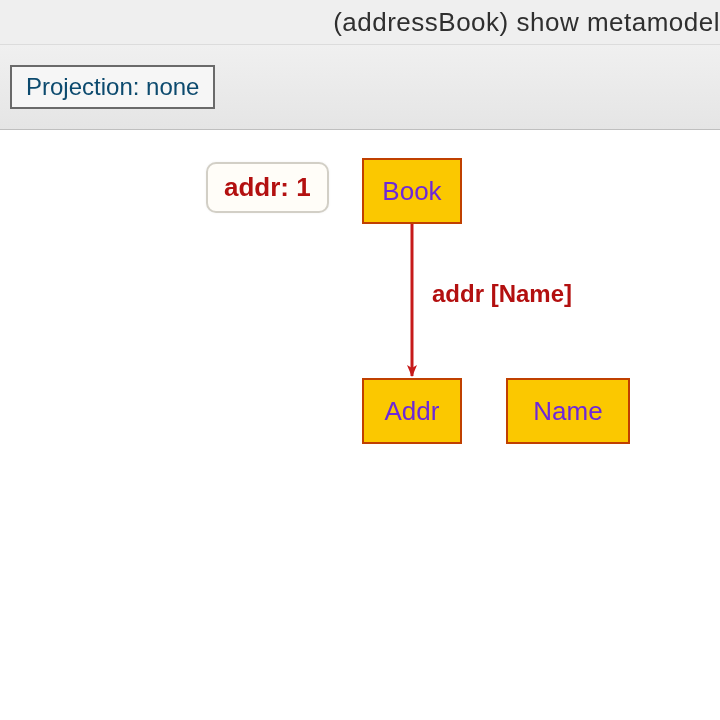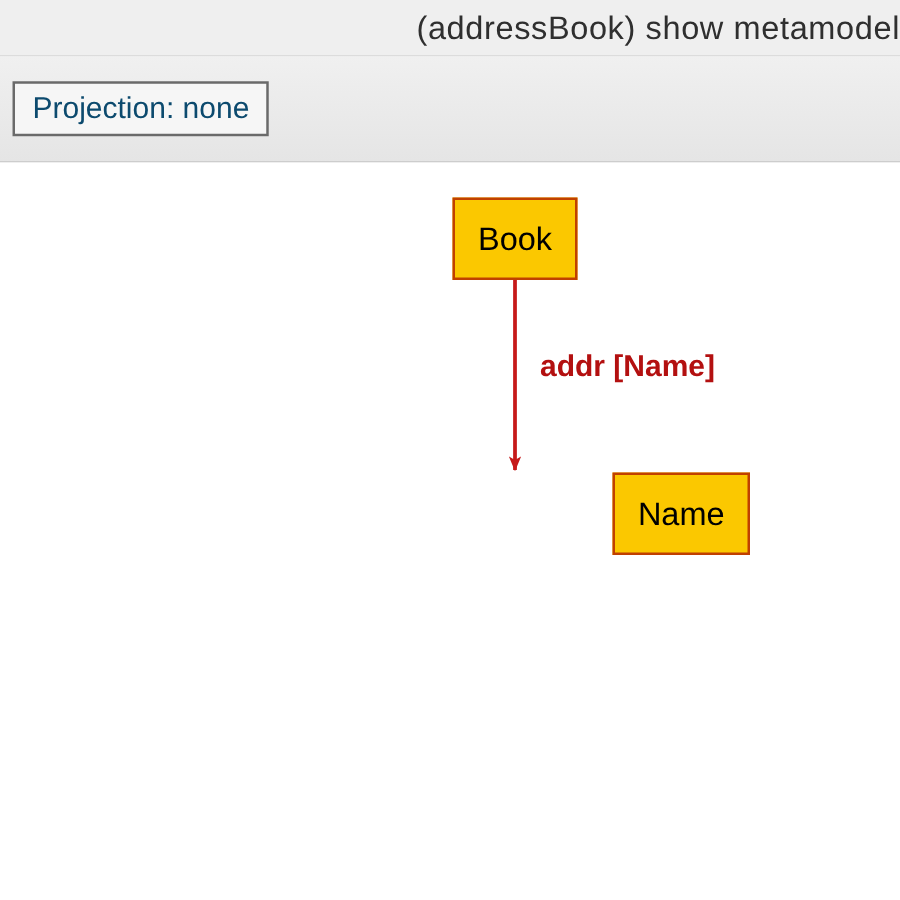--- a/index.html
+++ b/index.html
@@ -62,21 +62,21 @@
     font-weight: 600;
     font-size: 26px;
     padding: 8px 16px;
     box-shadow: 0 0 3px rgba(0,0,0,0.05);
   }
 
   .node {
     position: absolute;
     background: #fbc800;
     border: 2px solid #c04000;
-    color: #000000;
+    color: #6d28d9;
     font-size: 26px;
     display: flex;
     align-items: center;
     justify-content: center;
     box-sizing: border-box;
   }
 
   .edge-label {
     position: absolute;
     color: #b31010;
@@ -100,27 +100,33 @@
 </div>
 
 <div class="toolbar">
   <div class="proj-btn">
     <span>Projection: none</span>
   </div>
 </div>
 
 <div class="canvas">
 
+  <div class="bubble" style="left:206px; top:32px;">
+    <span>addr: 1</span>
+  </div>
 
   <div class="node" style="left:362px; top:28px; width:100px; height:66px;">
     <span>Book</span>
   </div>
 
+  <div class="node" style="left:362px; top:248px; width:100px; height:66px;">
+    <span>Addr</span>
+  </div>
 
-  <div class="node" style="left:490px; top:248px; width:110px; height:66px;">
+  <div class="node" style="left:506px; top:248px; width:124px; height:66px;">
     <span>Name</span>
   </div>
 
   <div class="edge-label" style="left:432px; top:150px;">
     <span>addr [Name]</span>
   </div>
 
   <svg class="edges" width="720" height="590">
     <defs>
       <marker id="arrowhead" markerWidth="12" markerHeight="10" refX="11" refY="5" orient="auto" markerUnits="userSpaceOnUse">

